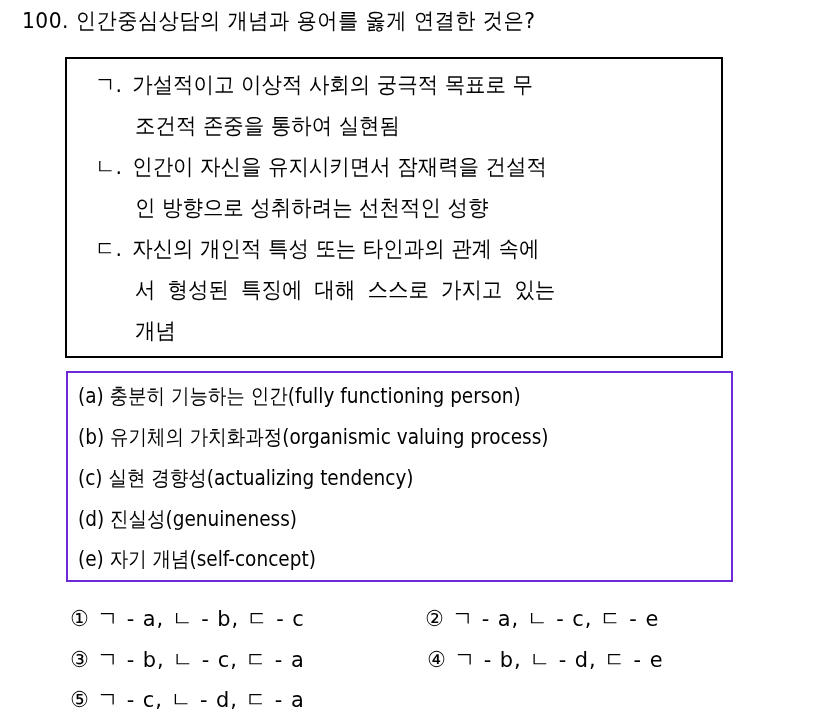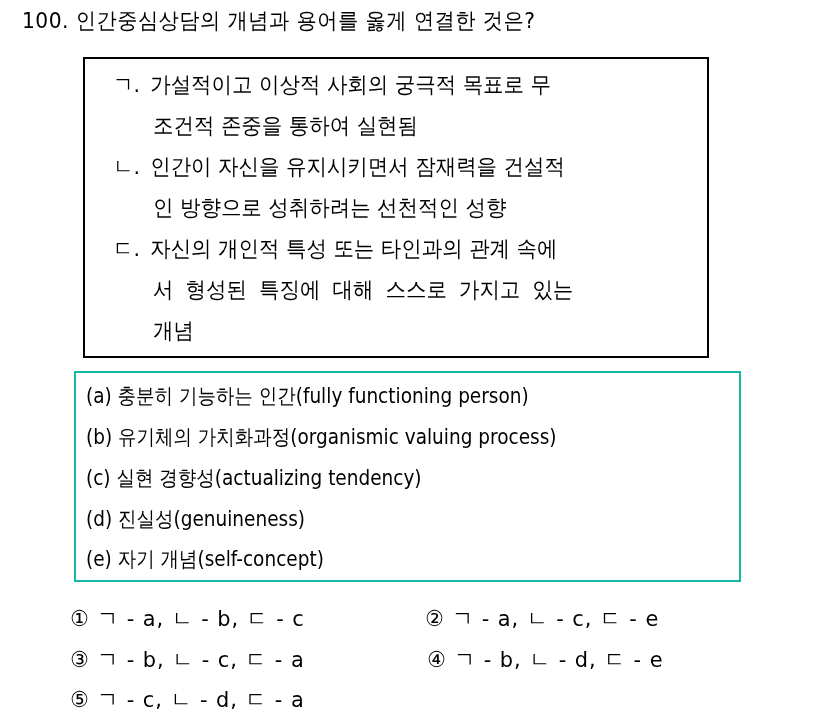--- a/index.html
+++ b/index.html
@@ -7,32 +7,32 @@
     width: 826px; height: 715px; position: relative; overflow: hidden;
     font-family: "DejaVu Sans", "Liberation Sans", sans-serif;
     color: #000;
   }
   .question {
     position: absolute; left: 22px; top: 6px;
     font-size: 22px; letter-spacing: 0.5px; white-space: nowrap;
     transform: scaleX(0.92); transform-origin: left top;
   }
   .box1 {
-    position: absolute; left: 83px; top: 57px; width: 622px; height: 297px;
-    border: 2px solid #000; box-sizing: content-box;
+    position: absolute; left: 65px; top: 57px; width: 622px; height: 297px;
+    border: 2px solid #000; box-sizing: content-box; padding-left: 32px;
   }
   .item {
     position: absolute; left: 28px; font-size: 22px; white-space: nowrap;
     transform-origin: left top;
   }
   .item .mark { display: inline-block; width: 40px; }
   .cont { position: absolute; left: 68px; font-size: 22px; white-space: nowrap; transform-origin: left top; }
   .box2 {
-    position: absolute; left: 74px; top: 371px; width: 663px; height: 207px;
-    border: 2px solid #14b8a6;
+    position: absolute; left: 66px; top: 371px; width: 663px; height: 207px;
+    border: 2px solid #6d28d9;
   }
   .term {
     position: absolute; left: 10px; font-size: 21px; white-space: nowrap;
     transform: scaleX(0.88); transform-origin: left top;
   }
   .choice {
     position: absolute; font-size: 22px; white-space: nowrap;
     transform: scaleX(0.95); transform-origin: left top; letter-spacing: 1px;
   }
 </style>

